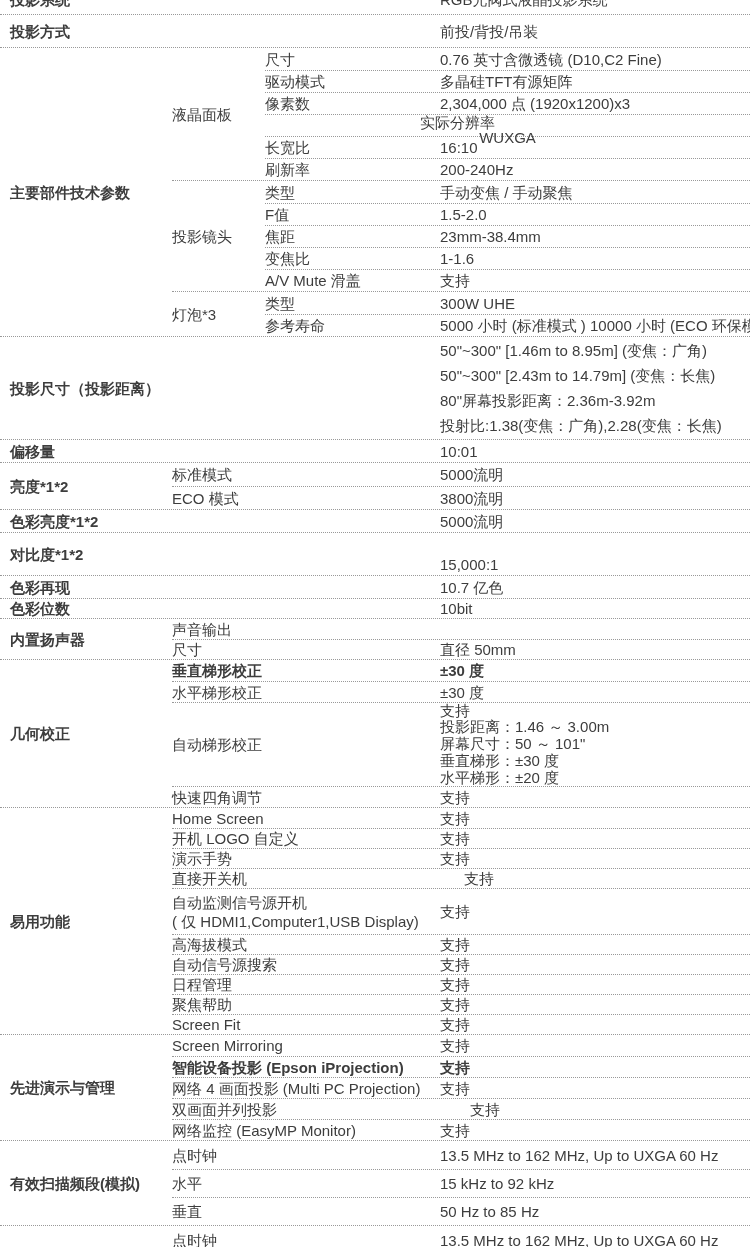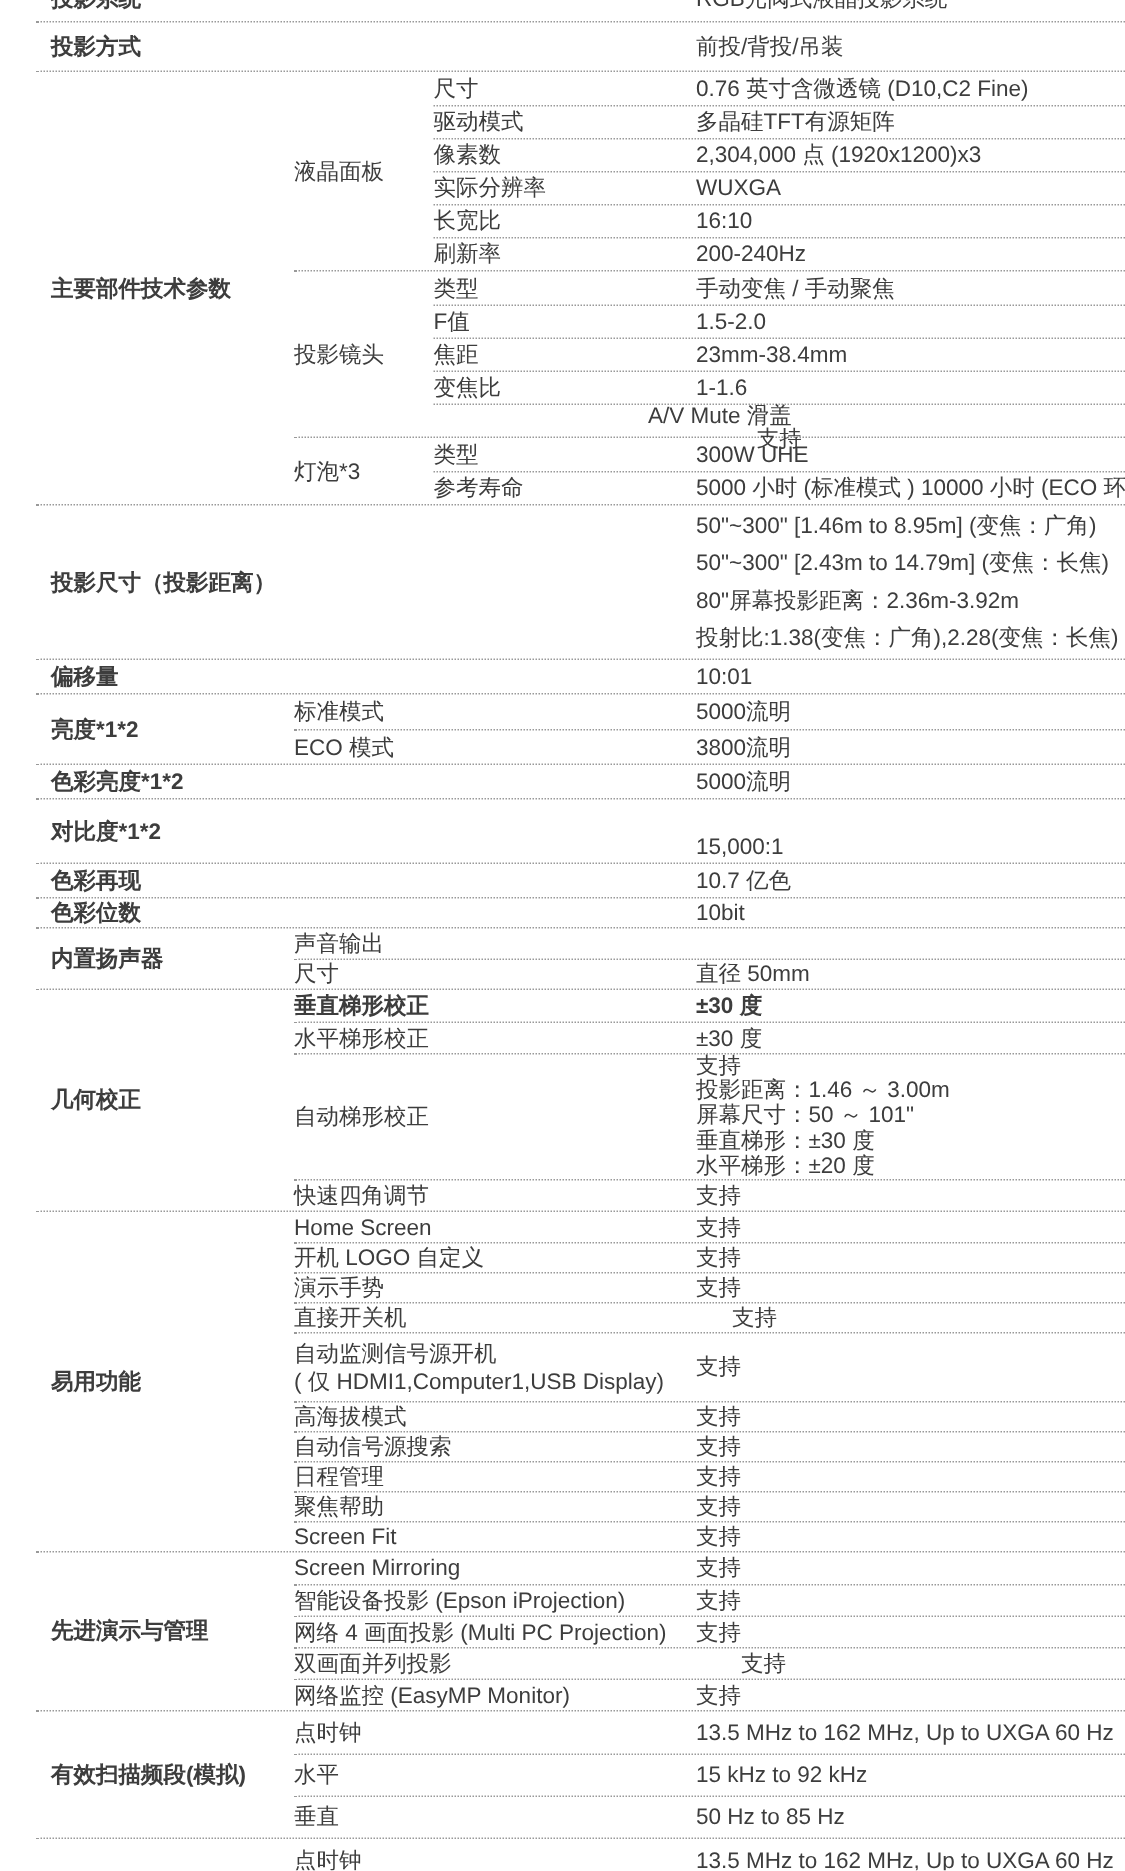--- a/index.html
+++ b/index.html
@@ -11,21 +11,20 @@
   body{margin:0;background:#fff;}
   .spec-table{
     position:relative;
     width:750px;height:1247px;
     overflow:hidden;
     background:var(--bg);
     color:var(--fg);
     font-family:"Liberation Sans","DejaVu Sans",sans-serif;
     font-size:15px;
     line-height:1;
-    padding-left:24px;
   }
   .inner{margin-top:-16px;}
   .section{display:flex;border-top:1px dotted var(--bd);}
   .section:first-child{border-top:none;}
   .section:last-child{border-bottom:1px dotted var(--bd);}
   .cat{
     width:172px;flex-shrink:0;
     padding-left:10px;
     font-weight:bold;
     display:flex;align-items:center;
@@ -88,21 +87,21 @@
                 <div class="val">0.76 英寸含微透镜 (D10,C2 Fine)</div>
               </div>
               <div class="leafrow" style="height: 22px;">
                 <div class="leaf">驱动模式</div>
                 <div class="val">多晶硅TFT有源矩阵</div>
               </div>
               <div class="leafrow" style="height: 22px;">
                 <div class="leaf">像素数</div>
                 <div class="val">2,304,000 点 (1920x1200)x3</div>
               </div>
-              <div class="leafrow" style="height: 22px;">
+              <div class="leafrow" style="height: 22px; flex-direction: column;">
                 <div class="leaf">实际分辨率</div>
                 <div class="val">WUXGA</div>
               </div>
               <div class="leafrow" style="height: 22px;">
                 <div class="leaf">长宽比</div>
                 <div class="val">16:10</div>
               </div>
               <div class="leafrow" style="height: 22px;">
                 <div class="leaf">刷新率</div>
                 <div class="val">200-240Hz</div>
@@ -121,21 +120,21 @@
                 <div class="val">1.5-2.0</div>
               </div>
               <div class="leafrow" style="height: 22px;">
                 <div class="leaf">焦距</div>
                 <div class="val">23mm-38.4mm</div>
               </div>
               <div class="leafrow" style="height: 22px;">
                 <div class="leaf">变焦比</div>
                 <div class="val">1-1.6</div>
               </div>
-              <div class="leafrow" style="height: 22px; flex-direction: column;">
+              <div class="leafrow" style="height: 22px;">
                 <div class="leaf">A/V Mute 滑盖</div>
                 <div class="val">支持</div>
               </div>
             </div>
           </div>
           <div class="group">
             <div class="glabel">灯泡*3</div>
             <div class="grows">
               <div class="leafrow" style="height: 22px;">
                 <div class="leaf">类型</div>
@@ -302,21 +301,21 @@
           </div>
         </div>
       </div>
       <div class="section">
         <div class="cat">先进演示与管理</div>
         <div class="body">
           <div class="row" style="height: 21px;">
             <div class="sub">Screen Mirroring</div>
             <div class="val">支持</div>
           </div>
-          <div class="row" style="height: 21px;">
+          <div class="row" style="height: 21px; font-weight: bold;">
             <div class="sub">智能设备投影 (Epson iProjection)</div>
             <div class="val">支持</div>
           </div>
           <div class="row" style="height: 21px;">
             <div class="sub">网络 4 画面投影 (Multi PC Projection)</div>
             <div class="val">支持</div>
           </div>
           <div class="row" style="height: 21px; gap: 30px;">
             <div class="sub">双画面并列投影</div>
             <div class="val">支持</div>

